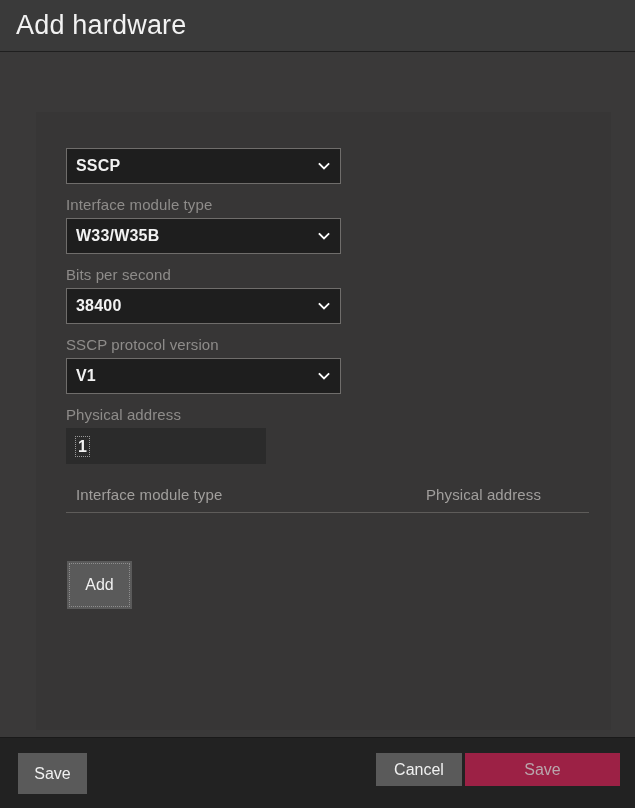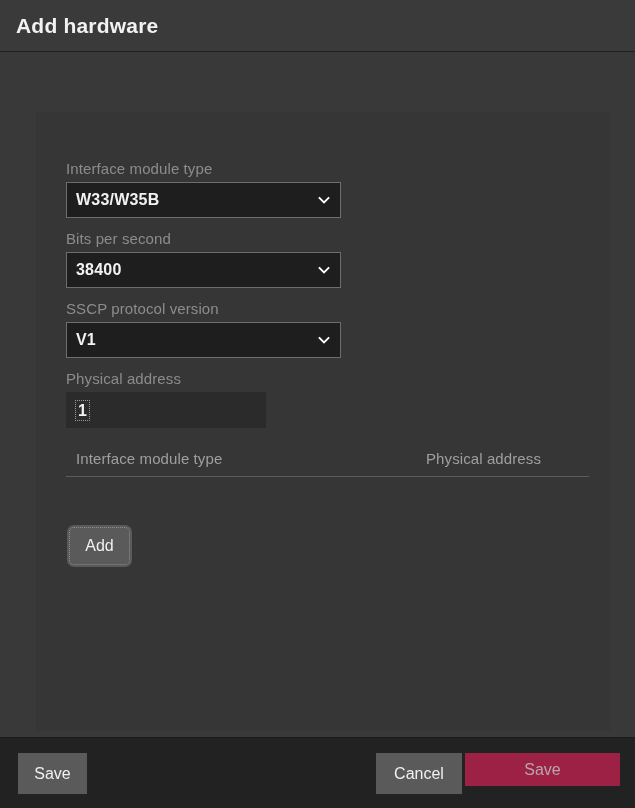--- a/index.html
+++ b/index.html
@@ -29,23 +29,23 @@
     height: 52px;
     background: #3a3a3a;
     border-bottom: 1px solid #1f1f1f;
     display: flex;
     align-items: center;
     padding: 0 0 0 16px;
     box-sizing: border-box;
     flex: none;
   }
   .titlebar-text {
-    font-size: 21px;
+    font-size: 27px;
     color: #f2f2f2;
-    font-weight: bold;
+    font-weight: normal;
     letter-spacing: 0.2px;
   }
 
   
   .body-area {
     flex: 1 1 auto;
     background: #3a3939;
     padding: 0;
     position: relative;
     overflow: hidden;
@@ -158,26 +158,25 @@
     color: #f0f0f0;
     background: #5a5a5a;
     cursor: pointer;
     padding: 0;
     display: inline-flex;
     align-items: center;
     justify-content: center;
   }
   .btn-add {
     width: 65px;
-    height: 42px;
+    height: 48px;
     margin-top: 26px;
     margin-left: 1px;
     outline: 1px dotted #8e8e8e;
     outline-offset: -3px;
-    border-radius: 7px;
   }
 
   
   .footer {
     flex: none;
     height: 70px;
     background: #222222;
     position: relative;
     border-top: 1px solid #1a1a1a;
   }
@@ -186,21 +185,21 @@
     left: 18px;
     top: 15px;
     width: 69px;
     height: 41px;
   }
   .btn-cancel {
     position: absolute;
     left: 376px;
     top: 15px;
     width: 86px;
-    height: 41px;
+    height: 33px;
   }
   .btn-save {
     position: absolute;
     left: 465px;
     top: 15px;
     width: 155px;
     height: 33px;
     background: #9c2145;
     color: #b9a6ac;
   }
@@ -214,20 +213,28 @@
     <span class="titlebar-text">Add hardware</span>
   </div>
 
   <div class="body-area">
     <div class="outer-panel">
       <div class="inner-card">
         <div class="card-inner-pad">
 
           
           <div class="field">
+            <div class="select-box">
+              <span class="select-value">SSCP</span>
+              <span class="chevron">
+                <svg width="14" height="14" viewBox="0 0 14 14">
+                    <path d="M2.5 5 L7 9.5 L11.5 5" fill="none" stroke="#ffffff" stroke-width="1.8" stroke-linecap="square"></path>
+                  </svg>
+              </span>
+            </div>
           </div>
 
           
 
           
           <div class="field">
             <span class="field-label">Interface module type</span>
             <div class="select-box">
               <span class="select-value">W33/W35B</span>
               <span class="chevron">

